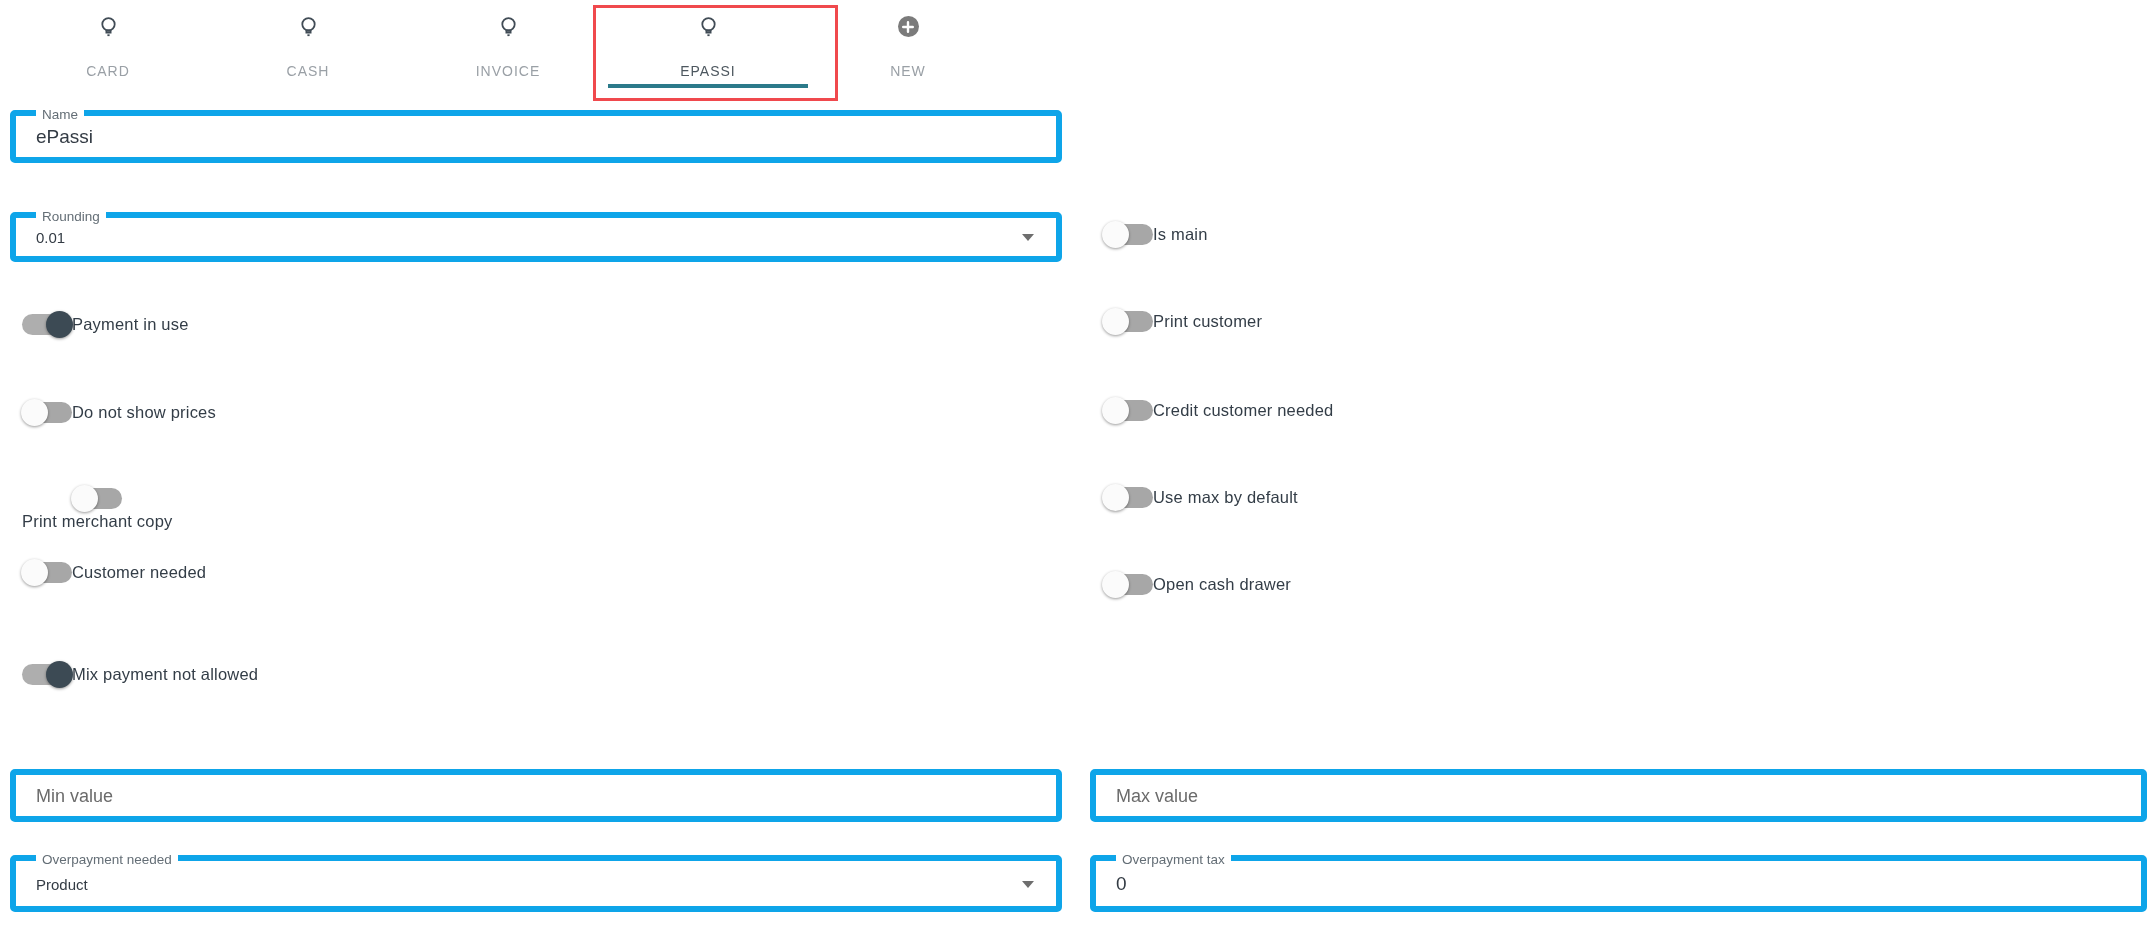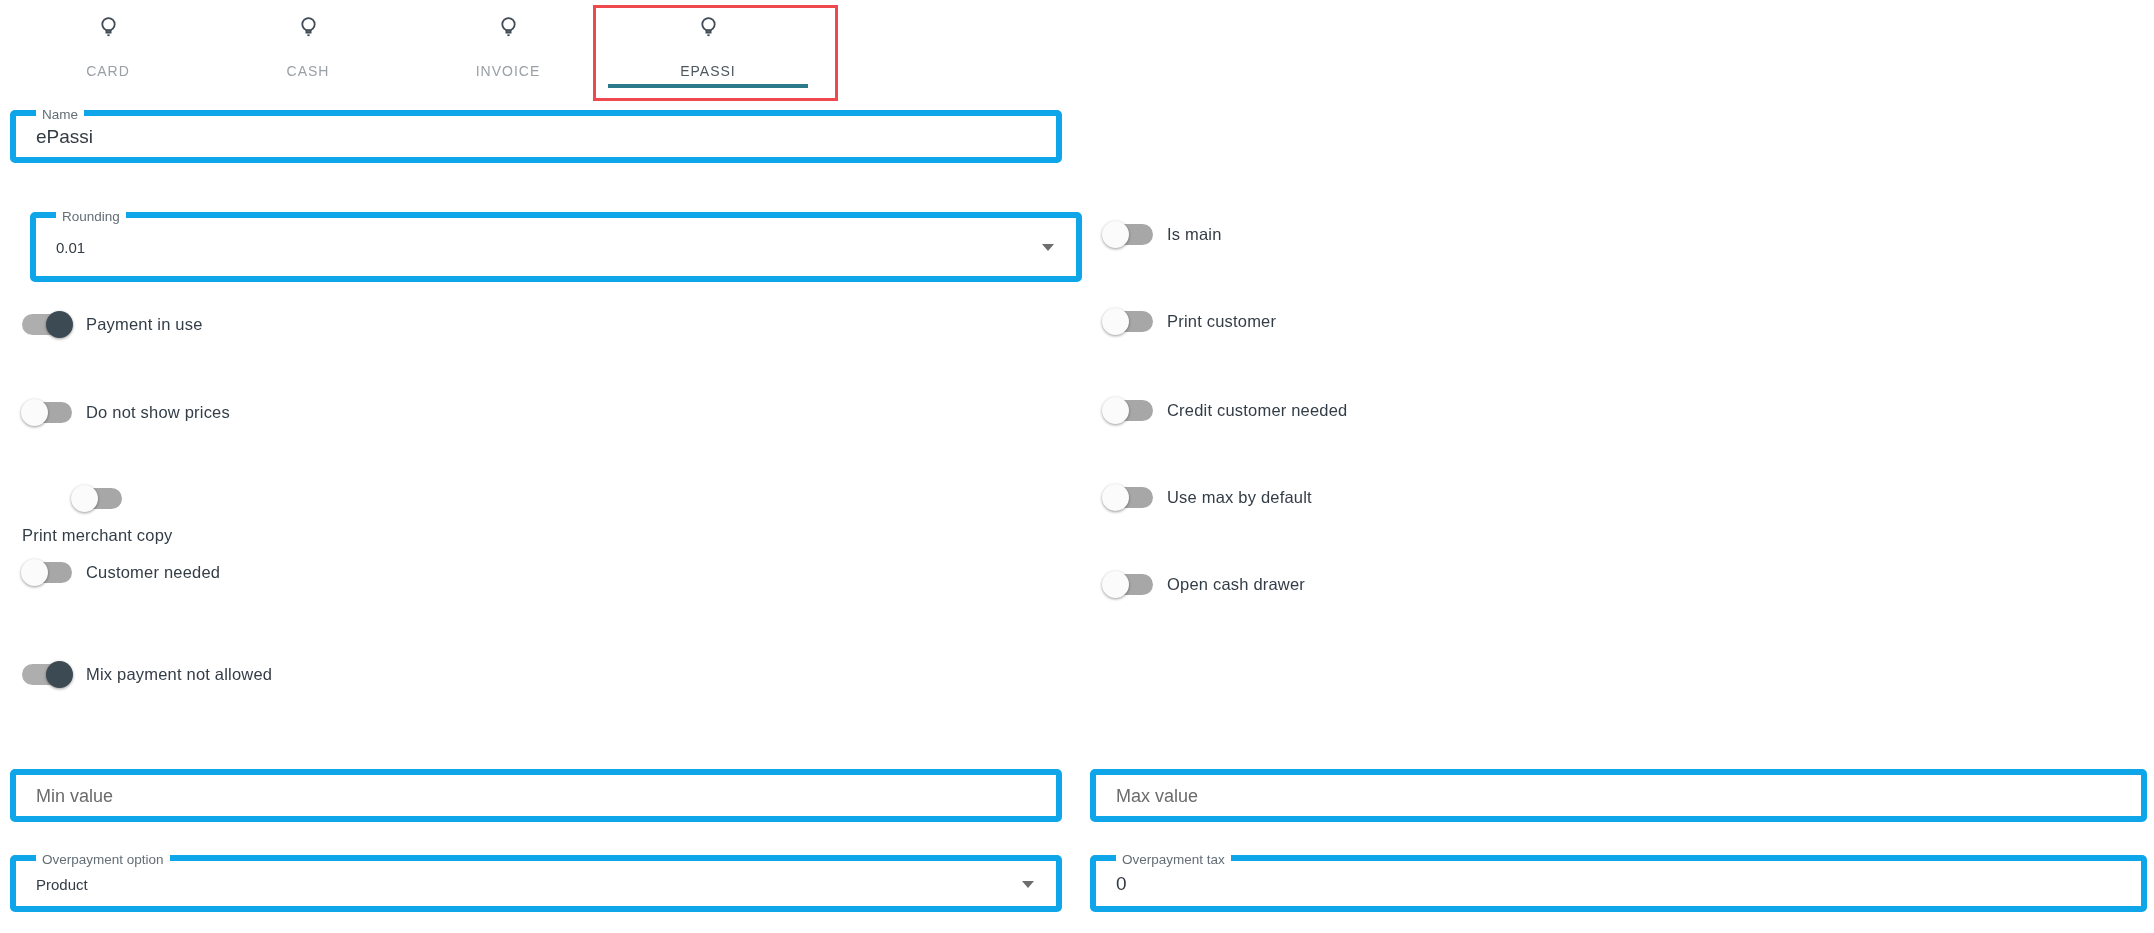--- a/index.html
+++ b/index.html
@@ -102,33 +102,32 @@
     margin-top: -3px;
     width: 0; height: 0;
     border-left: 6px solid transparent;
     border-right: 6px solid transparent;
     border-top: 7px solid #6e6e6e;
   }
   .select { cursor: pointer; }
 
   
   .f-name   { left: 10px; top: 110px; width: 1052px; height: 53px; }
-  .f-round  { left: 10px; top: 212px; width: 1052px; height: 70px; margin-left: 20px; }
+  .f-round  { left: 10px; top: 212px; width: 1052px; height: 50px; }
   .f-min    { left: 10px; top: 769px; width: 1052px; height: 53px; }
   .f-max    { left: 1090px; top: 769px; width: 1057px; height: 53px; }
   .f-ovopt  { left: 10px; top: 855px; width: 1052px; height: 57px; }
   .f-ovtax  { left: 1090px; top: 855px; width: 1057px; height: 57px; }
 
   
   .toggle-row {
     position: absolute;
     height: 28px;
     display: flex;
     align-items: center;
-    gap: 14px;
   }
   .switch { position: relative; width: 50px; height: 27px; cursor: pointer; flex: 0 0 auto; }
   .switch .track {
     position: absolute;
     left: 0; top: 3px;
     width: 50px; height: 21px;
     border-radius: 11px;
     background: #a7a7a7;
   }
   .switch .thumb {
@@ -204,20 +203,31 @@
         <svg width="21" height="23" viewBox="0 0 21 23" fill="none" stroke="currentColor" stroke-width="1.8">
           <circle cx="10.5" cy="8.3" r="6.2"></circle>
           <path d="M8.4 14.5 h4.2 v2.1 h-4.2 z"></path>
           <path d="M9.4 19.2 h2.2"></path>
         </svg>
       </span>
       <span class="tab-label">EPASSI</span>
       <span class="tab-indicator"></span>
     </div>
 
+    <div class="tab">
+      <span class="icon">
+        <span class="plus-circle">
+          <svg width="12" height="12" viewBox="0 0 12 12" stroke="#ffffff" stroke-width="2.4" stroke-linecap="round">
+            <path d="M6 1.2 V10.8 M1.2 6 H10.8"></path>
+          </svg>
+        </span>
+      </span>
+      <span class="tab-label">NEW</span>
+
+    </div>
 
   </div>
 
   <div class="annotation-box"></div>
 
   <div class="field f-name">
     <span class="field-label">Name</span>
     <input type="text" value="ePassi" style="">
   </div>
 
@@ -309,21 +319,21 @@
 
   <div class="field f-min">
     <input type="text" placeholder="Min value" style="">
   </div>
 
   <div class="field f-max">
     <input type="text" placeholder="Max value" style="">
   </div>
 
   <div class="field select f-ovopt">
-    <span class="field-label">Overpayment option</span>
+    <span class="field-label">Overpayment needed</span>
     <span class="field-value">Product</span>
     <span class="dropdown-arrow"></span>
   </div>
 
   <div class="field f-ovtax">
     <span class="field-label">Overpayment tax</span>
     <input type="text" value="0" style="">
   </div>
 
 </div>

